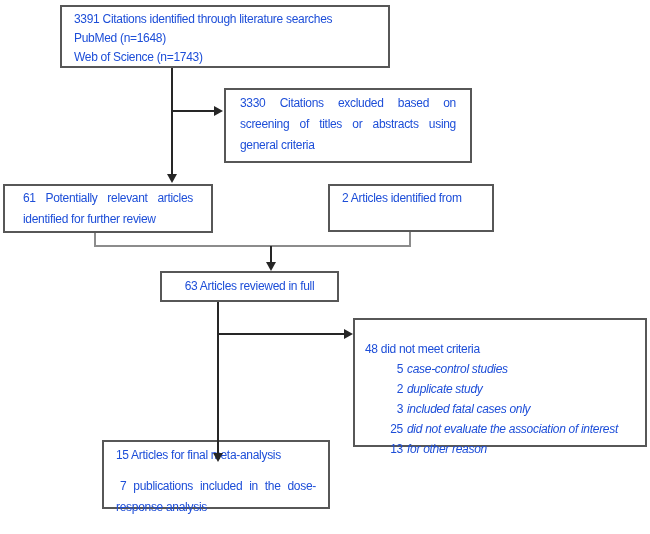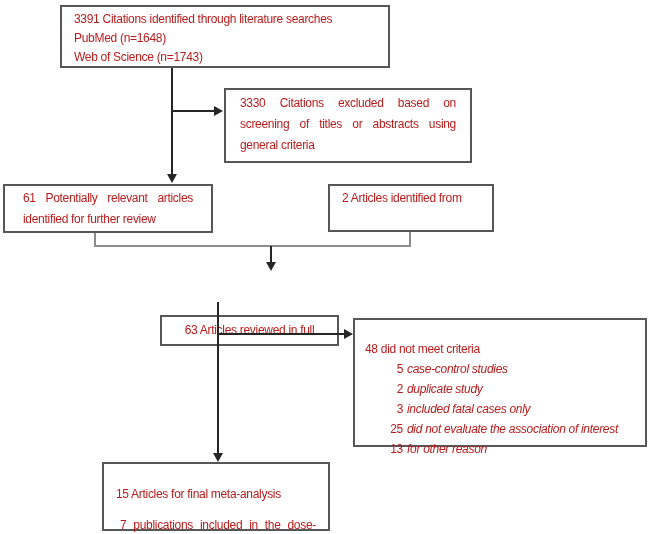--- a/index.html
+++ b/index.html
@@ -4,21 +4,21 @@
 <style>
   html, body { margin: 0; padding: 0; background: #ffffff; }
   #canvas {
     position: relative;
     width: 650px;
     height: 534px;
     background: #ffffff;
     font-family: "Liberation Sans", sans-serif;
     font-size: 12px;
     letter-spacing: -0.3px;
-    color: #b91c1c;
+    color: #1d4ed8;
     overflow: hidden;
   }
   .box {
     position: absolute;
     box-sizing: border-box;
     background: #ffffff;
     border: 2px solid #575757;
   }
   .box p { margin: 0; }
   .nowrap { white-space: nowrap; }
@@ -26,27 +26,27 @@
 
   
   #box-identified { left: 60px; top: 5px; width: 330px; height: 63px; padding: 3px 12px; }
   #box-identified p { line-height: 19px; }
   #box-excluded { left: 224px; top: 88px; width: 248px; height: 75px; padding: 3px 14px; }
   #box-excluded p { line-height: 21px; }
   #box-relevant { left: 3px; top: 184px; width: 210px; height: 49px; padding: 2px 18px; }
   #box-relevant p { line-height: 21px; }
   #box-reference { left: 328px; top: 184px; width: 166px; height: 48px; padding: 2px 12px; }
   #box-reference p { line-height: 20px; }
-  #box-full-review { left: 160px; top: 271px; width: 179px; height: 31px; padding: 3px 22px; text-align: center; margin-top: 44px; }
+  #box-full-review { left: 160px; top: 271px; width: 179px; height: 31px; padding: 3px 22px; text-align: center; }
   #box-full-review p { line-height: 21px; }
   #box-exclusions { left: 353px; top: 318px; width: 294px; height: 129px; padding: 19px 8px 3px 10px; }
   #box-exclusions .row { line-height: 20px; white-space: nowrap; }
   #box-exclusions .num { display: inline-block; width: 38px; text-align: right; }
   #box-exclusions .itext { margin-left: 4px; font-style: italic; }
-  #box-final { left: 102px; top: 462px; width: 228px; height: 69px; padding: 20px 12px; }
+  #box-final { left: 102px; top: 440px; width: 228px; height: 69px; padding: 3px 12px; }
   #box-final p { line-height: 21px; }
   #box-final .indent { text-indent: 4px; margin-top: 10px; }
 
   
   .cline { position: absolute; background: #262626; }
   .muted { background: #8c8c8c; }
   .v { width: 2px; }
   .h { height: 2px; }
 
   

